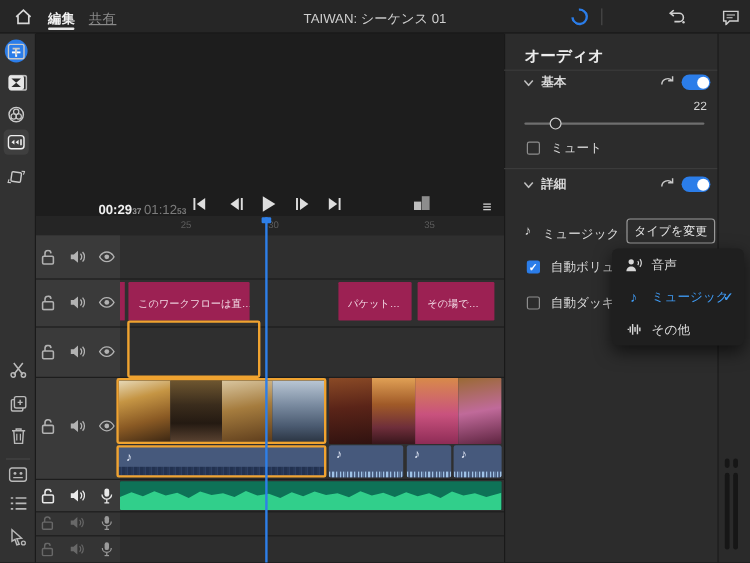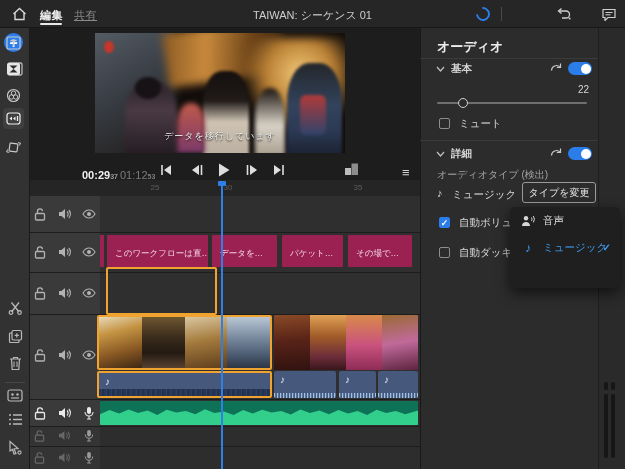--- a/index.html
+++ b/index.html
@@ -163,34 +163,20 @@
         <path d="M1 2h2M5 2h9M1 6.5h2M5 6.5h9M1 11h2M5 11h9" stroke="currentColor" stroke-width="1.4"></path>
       </svg>
   </div>
   <div class="abs rail-ic" style="top:440px;">
     <svg width="14" height="15" viewBox="0 0 14 15">
         <path d="M2 1.5 10 8.5 6 9 8 13.5 6 14 4.5 9.5 2 11z" stroke="currentColor" stroke-width="1.2" fill="none"></path>
         <circle cx="11.5" cy="12.5" r="1.6" stroke="currentColor" stroke-width="1.1" fill="none"></circle>
       </svg>
   </div>
 
-  <div class="abs viewer">
-    <div class="blob" style="left:-10px;top:-10px;width:90px;height:140px;background:linear-gradient(150deg,#5a6168 0%,#3a3f47 45%,#1c1712 100%);"></div>
-    <div class="blob" style="left:70px;top:-8px;width:120px;height:55px;background:linear-gradient(100deg,#8a5a22 0%,#c98a3c 35%,#6e4418 70%,#2a1a0e 100%);transform:rotate(-8deg);"></div>
-    <div class="blob" style="left:150px;top:5px;width:110px;height:90px;background:radial-gradient(circle at 50% 40%,#f3c878 0%,#b97f33 45%,rgba(40,24,12,0) 75%);"></div>
-    <div class="blob" style="left:9px;top:8px;width:10px;height:12px;background:#c4372a;border-radius:50%;filter:blur(1px);"></div>
-    <div class="blob" style="left:30px;top:48px;width:52px;height:75px;background:linear-gradient(180deg,#2a2128 0%,#4a3a44 40%,#241c22 100%);border-radius:45% 45% 0 0;filter:blur(2px);"></div>
-    <div class="blob" style="left:40px;top:44px;width:26px;height:22px;background:#171215;border-radius:50%;filter:blur(1.5px);"></div>
-    <div class="blob" style="left:108px;top:38px;width:46px;height:85px;background:linear-gradient(180deg,#14100f 0%,#201a18 35%,#cfc4b4 60%,#b8ad9e 100%);border-radius:40% 40% 0 0;filter:blur(1.5px);"></div>
-    <div class="blob" style="left:160px;top:55px;width:30px;height:68px;background:linear-gradient(180deg,#1b1410,#d8d2c6 55%,#a99f90);border-radius:45% 45% 0 0;filter:blur(2px);"></div>
-    <div class="blob" style="left:192px;top:30px;width:55px;height:95px;background:linear-gradient(180deg,#23262b 0%,#32435c 45%,#2c3a55 70%,#19202e 100%);border-radius:40% 40% 0 0;filter:blur(1.5px);"></div>
-    <div class="blob" style="left:205px;top:62px;width:26px;height:40px;background:linear-gradient(180deg,#b03a3a,#30436b);border-radius:6px;filter:blur(1.5px);"></div>
-    <div class="blob" style="left:82px;top:70px;width:28px;height:50px;background:linear-gradient(180deg,#c05a4a,#7a3a6a);border-radius:45% 45% 0 0;filter:blur(2.5px);"></div>
-    <div class="vid-caption abs">データを移行しています</div>
-  </div>
 
   <div class="abs" style="left:82px;top:165px;">
     <span class="tc-main">00:29</span><span class="tc-sub">37</span>
   </div>
   <div class="abs tc-dur" style="left:120px;top:165px;">
     <span class="tc-main" style="font-weight:normal;">01:12</span><span class="tc-sub">53</span>
   </div>
   <div class="abs tr-btn" style="left:160px;top:164px;">
     <svg width="13" height="12" viewBox="0 0 13 12">
         <path d="M2 1v10" stroke="currentColor" stroke-width="1.6"></path>
@@ -378,23 +364,20 @@
       <svg width="10" height="13" viewBox="0 0 10 14">
         <rect x="3" y="1" width="4" height="7" rx="2" fill="currentColor"></rect>
         <path d="M1 6a4 4 0 0 0 8 0M5 10v3M3 13h4" stroke="currentColor" stroke-width="1.1" fill="none"></path>
       </svg>
     </div>
 
   <div class="abs" style="left:100px;top:235px;width:4px;height:32px;background:#9c2153;"></div>
   <div class="abs title-clip" style="left:107px;width:101px;">
       <span>このワークフローは直…</span>
     </div>
-  <div class="abs title-clip" style="left:212px;width:65px;">
-      <span>データを…</span>
-    </div>
   <div class="abs title-clip" style="left:282px;width:61px;">
       <span>パケット…</span>
     </div>
   <div class="abs title-clip" style="left:348px;width:64px;">
       <span>その場で…</span>
     </div>
 
   <div class="abs sel-box" style="left:106px;top:267px;width:111px;height:48px;"></div>
 
   <div class="abs sel-box" style="left:97px;top:315px;width:175px;height:55px;display:flex;overflow:hidden;">
@@ -472,21 +455,20 @@
   <div class="abs" style="left:549px;top:147px;z-index:51;color:#c9c9c9;">
       <svg width="13" height="11" viewBox="0 0 13 11">
         <path d="M2.5 8.5A5 5 0 0 1 11 5" stroke="currentColor" stroke-width="1.2" fill="none"></path>
         <path d="M11.5 1.5v3.8H7.8" stroke="currentColor" stroke-width="1.2" fill="none"></path>
       </svg>
     </div>
   <div class="abs toggle" style="left:568px;top:147px;z-index:51;">
       <div class="knob"></div>
     </div>
 
-  <span class="abs p-sub" style="left:437px;top:168px;z-index:51;">オーディオタイプ (検出)</span>
   <span class="abs" style="left:437px;top:187px;z-index:51;font-size:11px;color:#d9d9d9;">♪</span>
   <span class="abs p-label" style="left:452px;top:188px;z-index:51;">ミュージック</span>
   <div class="abs ghost-btn" style="left:522px;top:182px;width:74px;height:21px;z-index:51;">
       <span>タイプを変更</span>
     </div>
 
   <div class="abs chk on" style="left:439px;top:217px;z-index:51;">✓</div>
   <span class="abs p-label" style="left:459px;top:216px;z-index:51;">自動ボリューム</span>
 
   <div class="abs chk" style="left:439px;top:247px;z-index:51;"></div>
@@ -501,20 +483,28 @@
             <path d="M10.5 2.5a3 3 0 0 1 0 3.4M12.3 1a5.5 5.5 0 0 1 0 6.4" stroke="#d6d6d6" stroke-width="1" fill="none"></path>
           </svg>
         </span>
       <span>音声</span>
     </div>
     <div class="menu-row sel" style="top:27px;">
       <span class="mi" style="color:#3f9bf4;font-size:12px;">♪</span>
       <span>ミュージック</span>
       <span class="menu-check">✓</span>
     </div>
+    <div class="menu-row" style="top:54px;">
+      <span class="mi">
+          <svg width="13" height="11" viewBox="0 0 13 11">
+            <path d="M1 5.5h1.2M3.2 3v5M5.2 1v9M7.2 3.5v4M9.2 1.5v8M11.2 4v3" stroke="#d6d6d6" stroke-width="1.2"></path>
+          </svg>
+        </span>
+      <span>その他</span>
+    </div>
   </div>
 
   <div class="abs right-rail"></div>
   <div class="abs rr-ic" style="top:36px;z-index:56;">
     <svg width="15" height="14" viewBox="0 0 15 14">
         <rect x="1" y="1" width="13" height="12" rx="1.5" stroke="currentColor" stroke-width="1.2" fill="none"></rect>
         <path d="M4.5 4.5h6M7.5 4.5v5.5" stroke="currentColor" stroke-width="1.3"></path>
       </svg>
   </div>
   <div class="abs rr-ic" style="top:62px;z-index:56;">

